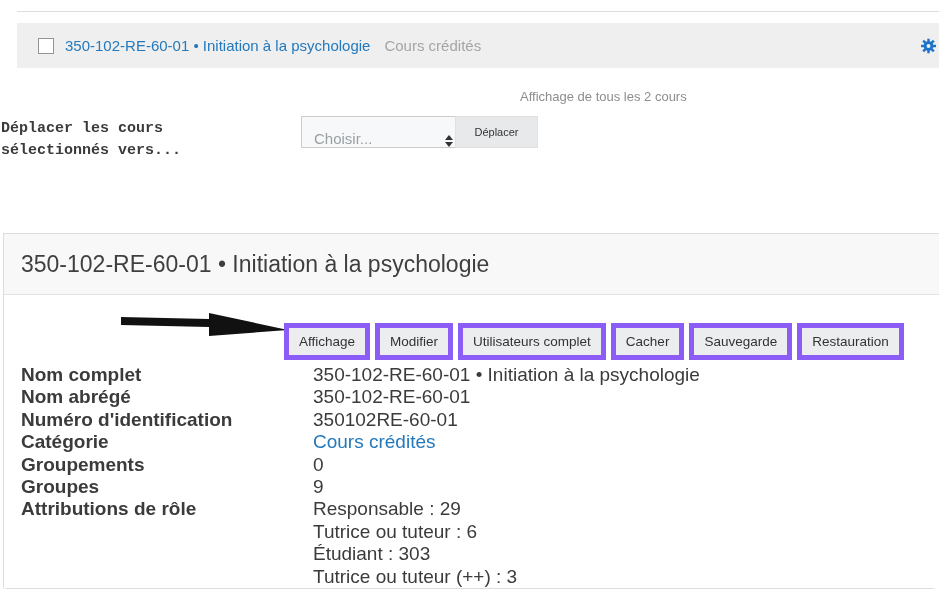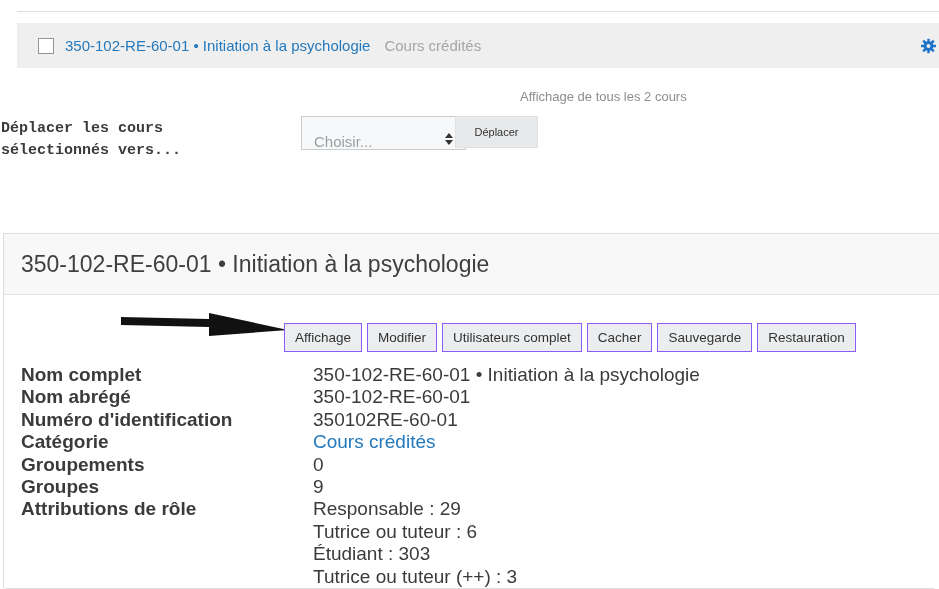--- a/index.html
+++ b/index.html
@@ -29,21 +29,21 @@
 
   
   .paging { position:absolute; left:520px; top:89px; font-size:13px; color:#8d8d8d; }
   .move-label {
     position:absolute; left:1px; top:118px; width:240px;
     font-size:15px; font-weight:bold; color:#3b3b3b; line-height:22px;font-family:Liberation Mono, monospace;
   }
   .select-box {
     position:absolute; left:301px; top:116px; width:165px; height:32px;
     background:#f7f8f9; border:1px solid #ccc; box-sizing:border-box;
-    display:flex; align-items:flex-start; padding:16px 12px; cursor:pointer;
+    display:flex; align-items:flex-end; padding:0 12px; cursor:pointer;
   }
   .select-value { color:#9aa0a3; font-size:15px; flex:1; }
   .updown { display:flex; flex-direction:column; align-items:center; }
   .tri-up { width:0; height:0; border-left:4px solid transparent; border-right:4px solid transparent; border-bottom:5px solid #333; margin-bottom:2px; }
   .tri-down { width:0; height:0; border-left:4px solid transparent; border-right:4px solid transparent; border-top:5px solid #333; }
   .move-btn {
     position:absolute; left:455px; top:116px; width:83px; height:32px;
     background:#e8e9eb; border:1px solid #e0e0e0; font-size:11px; color:#333;
     font-family:inherit; cursor:pointer;
   }
@@ -54,21 +54,21 @@
     border:1px solid #ddd; border-right:none; box-sizing:border-box; background:#fff;
   }
   .panel-header {
     height:60px; background:#f8f8f8; border-bottom:1px solid #e3e3e3;
     display:flex; align-items:center; padding-left:17px;
   }
   .panel-title { font-size:23px; color:#3f3f3f; }
 
   .tabs { position:absolute; left:280px; top:89px; display:flex; gap:5px; }
   .tab {
-    background:#ebedef; border:1px solid #8b5cf6; padding:6px 10px;
+    background:#ebedef; border:5px solid #8b5cf6; padding:6px 10px;
     font-size:13.5px; color:#333; font-family:inherit; cursor:pointer; white-space:nowrap;
   }
 
   .annotation-arrow { position:absolute; left:110px; top:75px; pointer-events:none; }
 
   .details { position:absolute; left:17px; top:130px; font-size:19px; line-height:22.4px; }
   .d-row { display:flex; align-items:flex-start; }
   .d-label { width:292px; font-weight:bold; flex:none; }
   .d-value.link { color:#2379bd; cursor:pointer; }
 </style>

